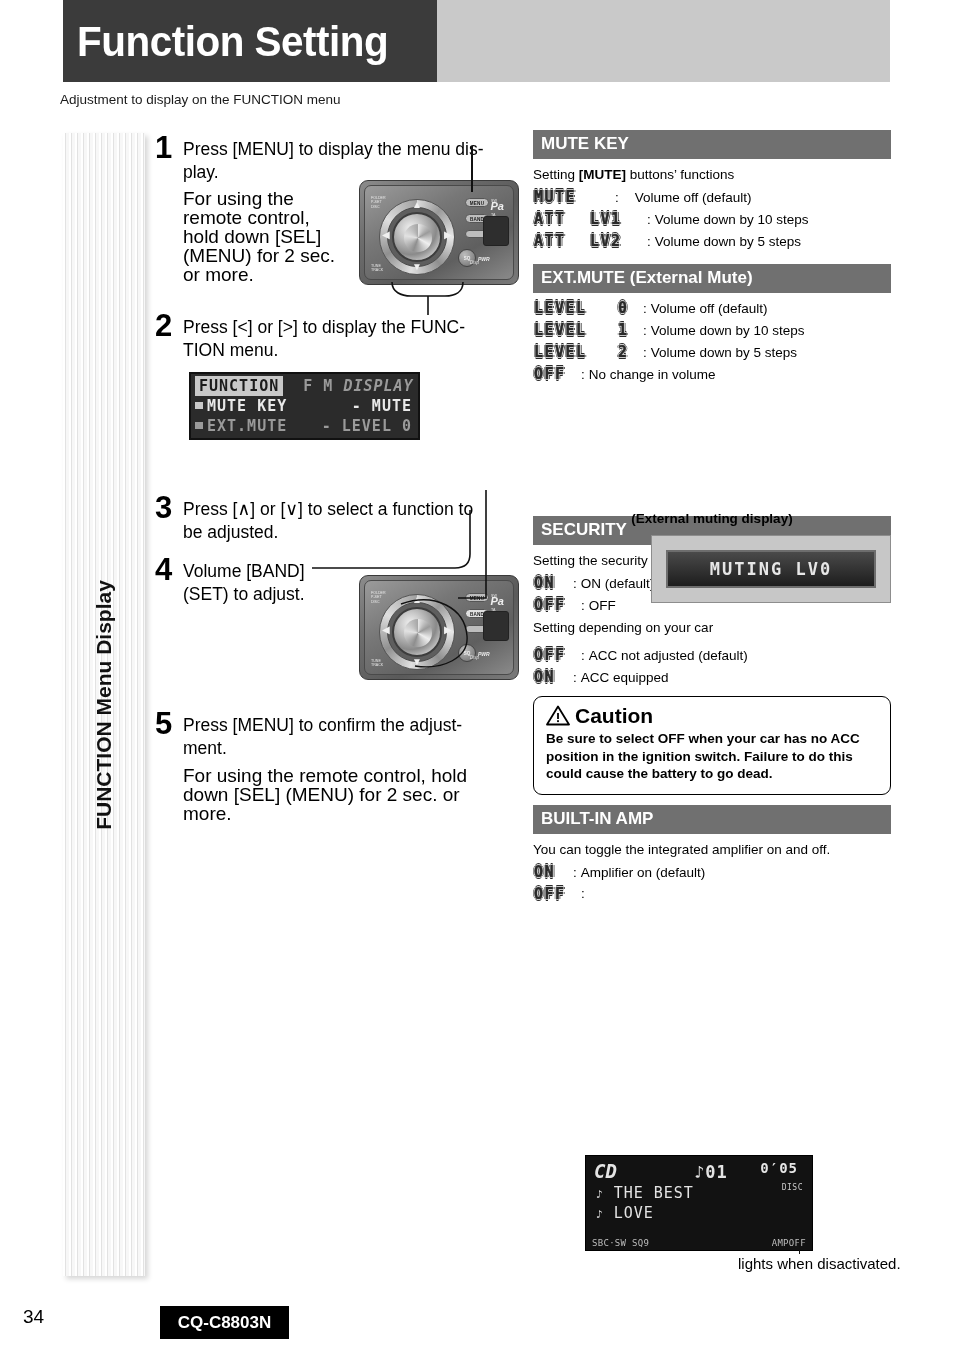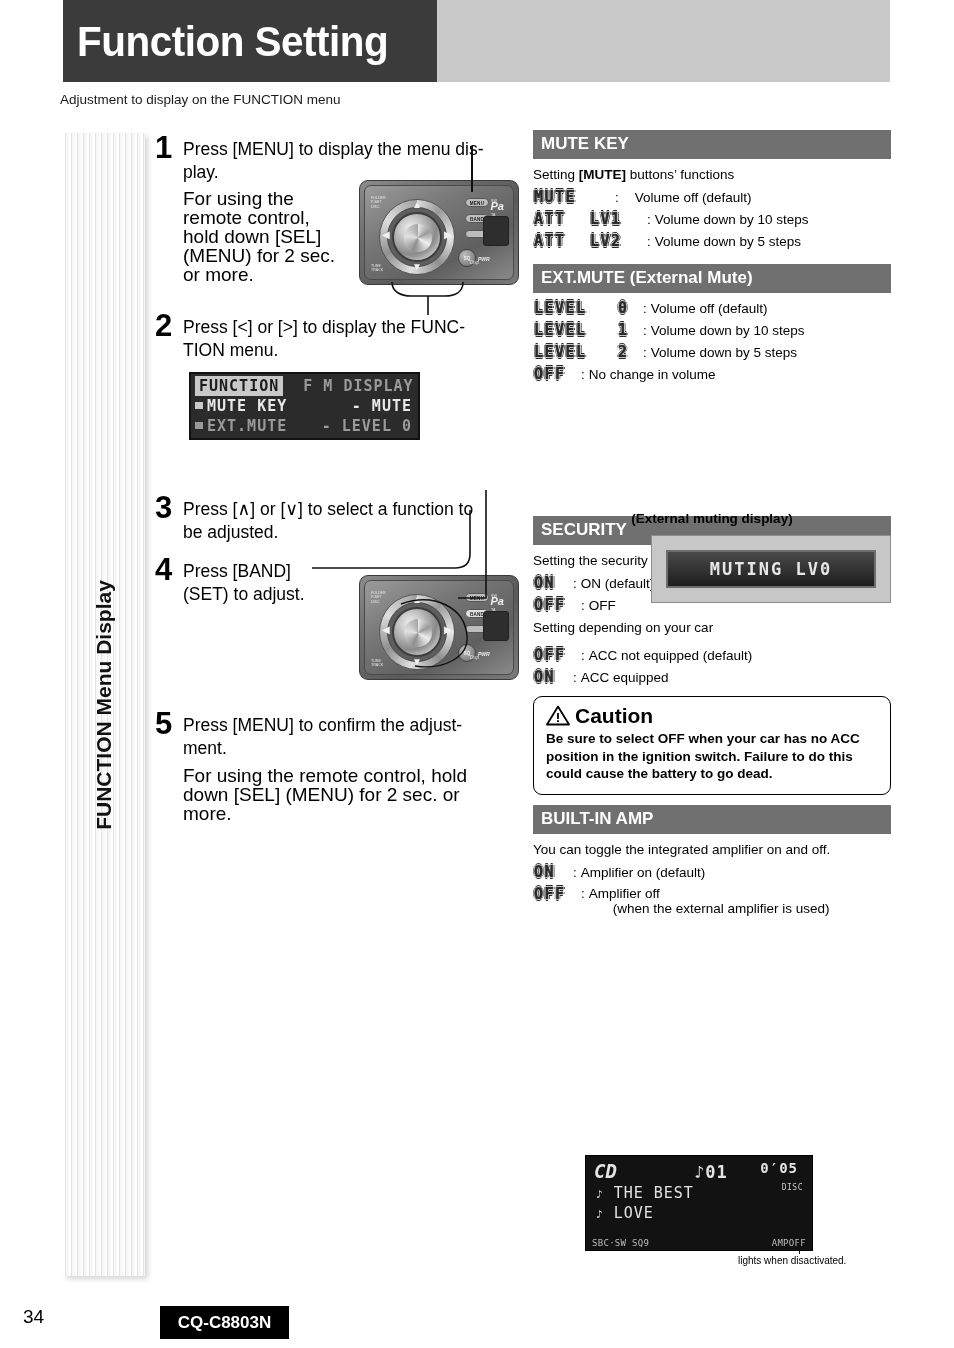--- a/index.html
+++ b/index.html
@@ -202,21 +202,21 @@
   
   .lead { position:absolute; background:#111; }
 
   
   #page-num { position:absolute; left:23px; top:1306px; font-size:19px; }
   #model-badge {
     position:absolute; left:160px; top:1306px; width:129px; height:33px;
     background:#000; color:#fff; font-size:17px; font-weight:bold;
     display:flex; align-items:center; justify-content:center; letter-spacing:0px;
   }
-  #amp-caption { position:absolute; left:738px; top:1255px; font-size:10px; }
+  #amp-caption { position:absolute; left:738px; top:1255px; font-size:15px; }
 </style>
 </head>
 <body>
 
 <div id="header-band"></div>
 <div id="header-title-block"></div>
 <div id="header-title">Function Setting</div>
 <div id="header-sub">Adjustment to display on the FUNCTION menu</div>
 
 <div id="sidebar">
@@ -248,21 +248,21 @@
     <div class="step-num">3</div>
     <div class="step-body" style="width:330px;">
       <span>Press [∧] or [∨] to select a function to</span><br>
       <span>be adjusted.</span>
     </div>
   </div>
 
   <div class="step" style="position:absolute; left:0; top:430px; width:200px;">
     <div class="step-num">4</div>
     <div class="step-body" style="width:170px;">
-      <span>Press [BAND]</span><br>
+      <span>Volume [BAND]</span><br>
       <span>(SET) to adjust.</span>
     </div>
   </div>
 
   <div class="step" style="position:absolute; left:0; top:584px; width:345px;">
     <div class="step-num">5</div>
     <div class="step-body" style="width:320px;">
       <span>Press [MENU] to confirm the adjust-</span><br>
       <span>ment.</span>
       <div class="step-note" style="width:310px; margin-top:6px;">For using the remote control, hold down [SEL] (MENU) for 2 sec. or more.</div>
@@ -299,21 +299,21 @@
 
 <svg style="position:absolute; left:355px; top:282px; width:170px; height:34px;">
   <path d="M37,0 C37,10 46,14 56,14 L90,14 C100,14 108,10 108,0" stroke="#111" stroke-width="1.6" fill="none"></path>
   <path d="M73,14 L73,33" stroke="#111" stroke-width="1.6" fill="none"></path>
 </svg>
 
 <div class="lcd-func" style="left:189px; top:372px; width:231px; height:68px; padding:2px 0 0 0;">
   <div class="lcd-row" style="padding-left:4px;">
     <span class="lcd-tab">FUNCTION</span>
     <span class="lcd-dim" style="margin-left:10px;">F M</span>
-    <span class="lcd-dim" style="">DISPLAY</span>
+    <span class="lcd-dim" style="font-style:italic;">DISPLAY</span>
   </div>
   <div class="lcd-row" style="padding-left:4px;">
     <span style="display:inline-block;width:8px;height:7px;background:#c9c9c9;margin-right:4px;vertical-align:2px;"></span><span>MUTE KEY</span>
     <span class="lcd-right">- MUTE</span>
   </div>
   <div class="lcd-row lcd-dim" style="padding-left:4px;">
     <span style="display:inline-block;width:8px;height:7px;background:#9a9a9a;margin-right:4px;vertical-align:2px;"></span><span>EXT.MUTE</span>
     <span class="lcd-right">- LEVEL 0</span>
   </div>
   <div class="lcd-row lcd-dim" style="padding-left:4px;">
@@ -419,21 +419,21 @@
   <div class="opt-row">
     <span class="dm" style="min-width:40px;">OFF</span>
     <span style="margin:0 4px 0 8px;">:</span>
     <span>OFF</span>
   </div>
 
   <div class="sect-desc" style="margin-bottom:10px;">Setting depending on your car</div>
   <div class="opt-row">
     <span class="dm" style="min-width:40px;">OFF</span>
     <span style="margin:0 4px 0 8px;">:</span>
-    <span>ACC not equipped (default)</span>
+    <span>ACC not adjusted (default)</span>
   </div>
   <div class="opt-row">
     <span class="dm" style="min-width:32px;">ON</span>
     <span style="margin:0 4px 0 8px;">:</span>
     <span>ACC equipped</span>
   </div>
 
   <div id="caution-box">
     <div id="caution-head">
       <svg class="warn-tri" viewBox="0 0 24 21">
@@ -449,24 +449,20 @@
   <div class="sect-bar">BUILT-IN AMP</div>
   <div class="sect-desc">You can toggle the integrated amplifier on and off.</div>
   <div class="opt-row">
     <span class="dm" style="min-width:32px;">ON</span>
     <span style="margin:0 4px 0 8px;">:</span>
     <span>Amplifier on (default)</span>
   </div>
   <div class="opt-row" style="align-items:flex-start;">
     <span class="dm" style="min-width:40px;">OFF</span>
     <span style="margin:0 4px 0 8px;">:</span>
-    <span>
-      <span>Amplifier off</span><br>
-      <span style="display:inline-block; margin-left:24px;">(when the external amplifier is used)</span>
-    </span>
   </div>
 </div>
 
 <div class="ext-caption" style="left:533px; top:511px; width:358px;">(External muting display)</div>
 <div class="ext-box" style="left:651px; top:535px; width:240px; height:68px;">
   <div class="ext-inner">
     <div class="ext-text">MUTING LV0</div>
   </div>
 </div>
 

